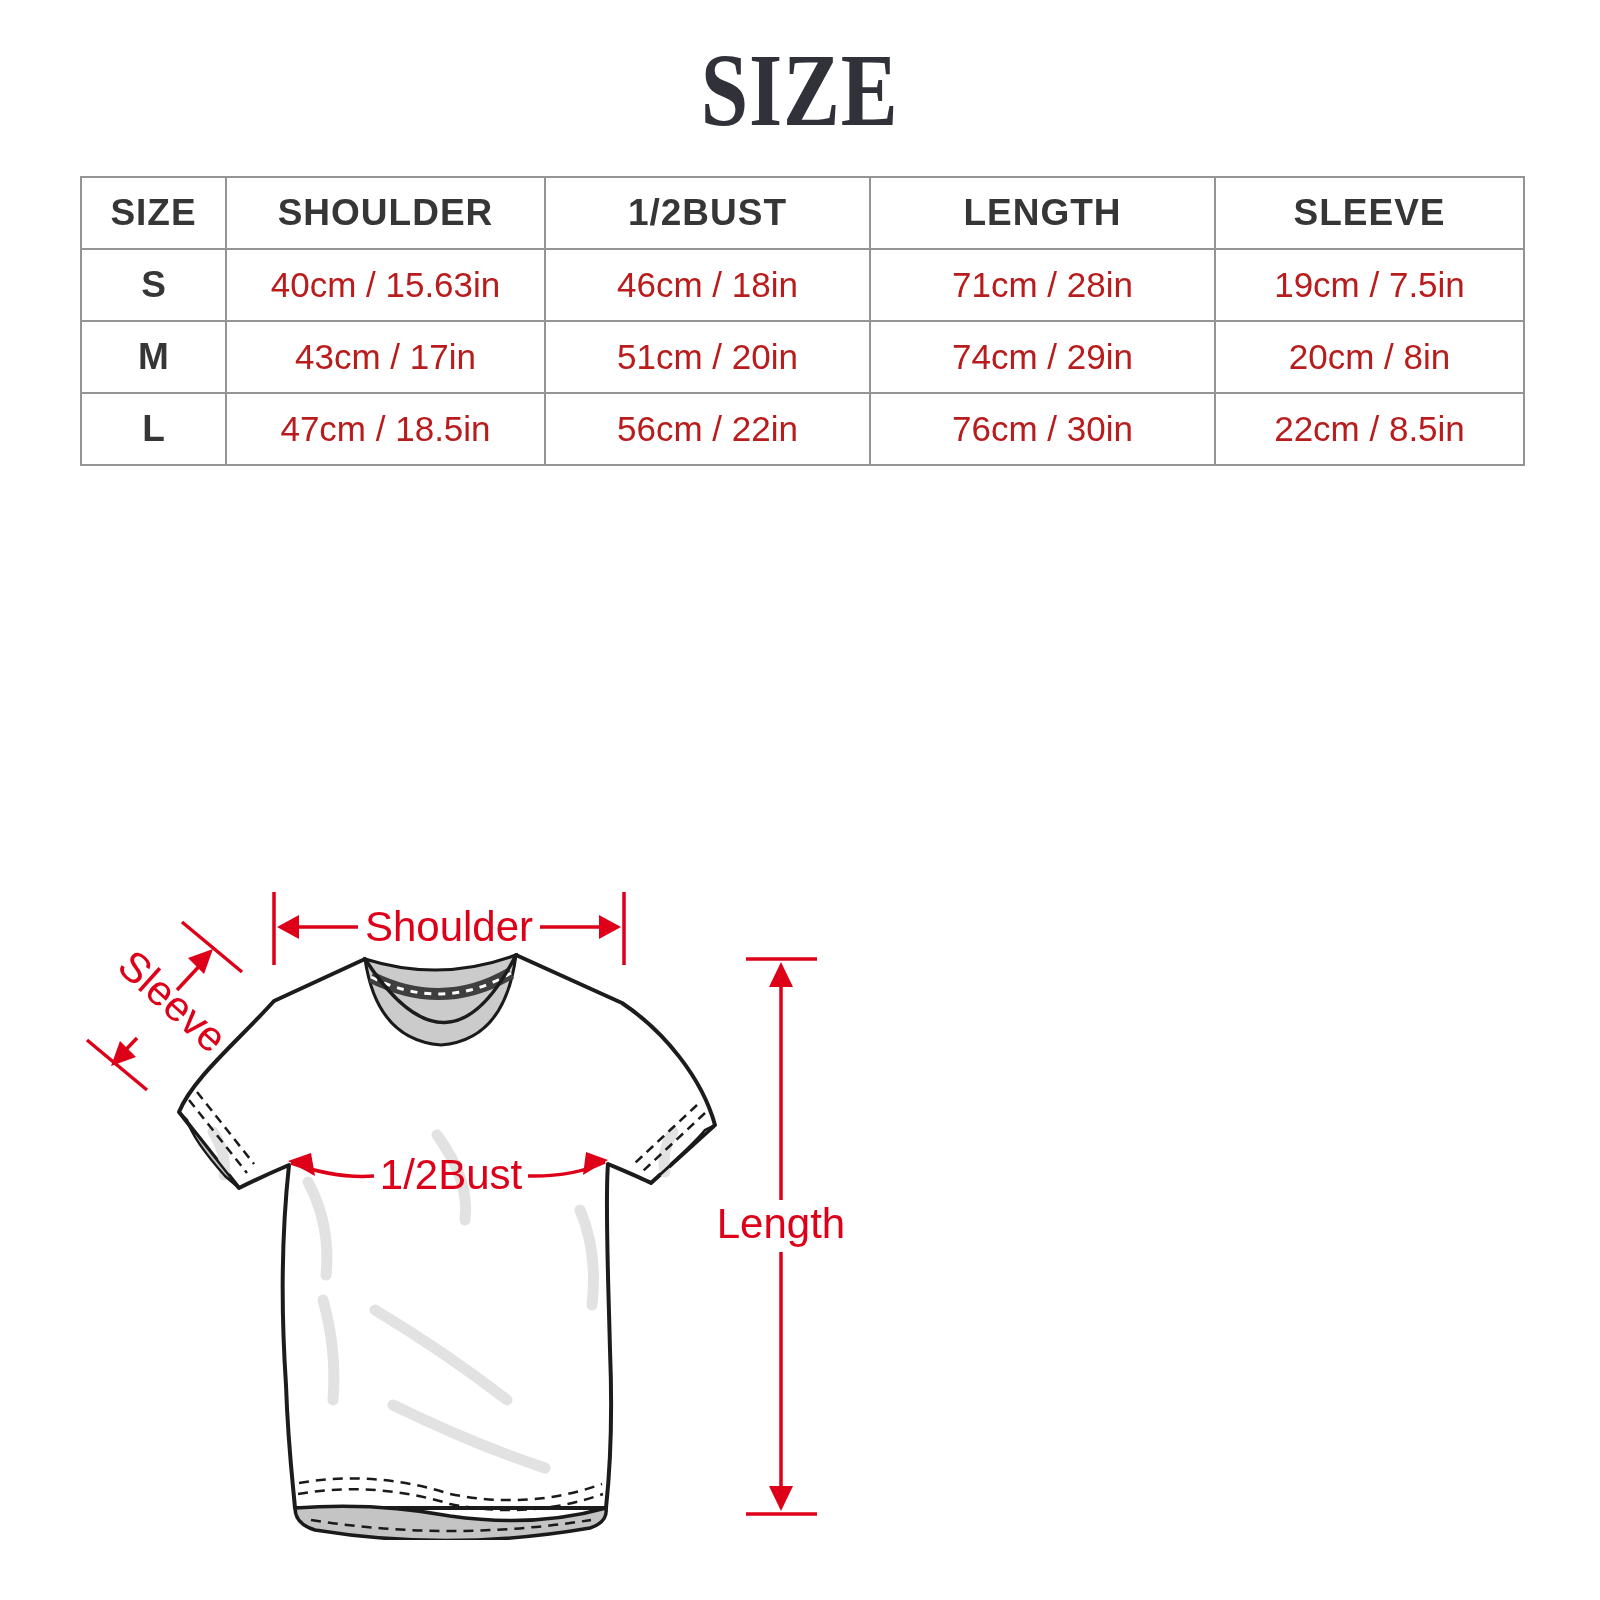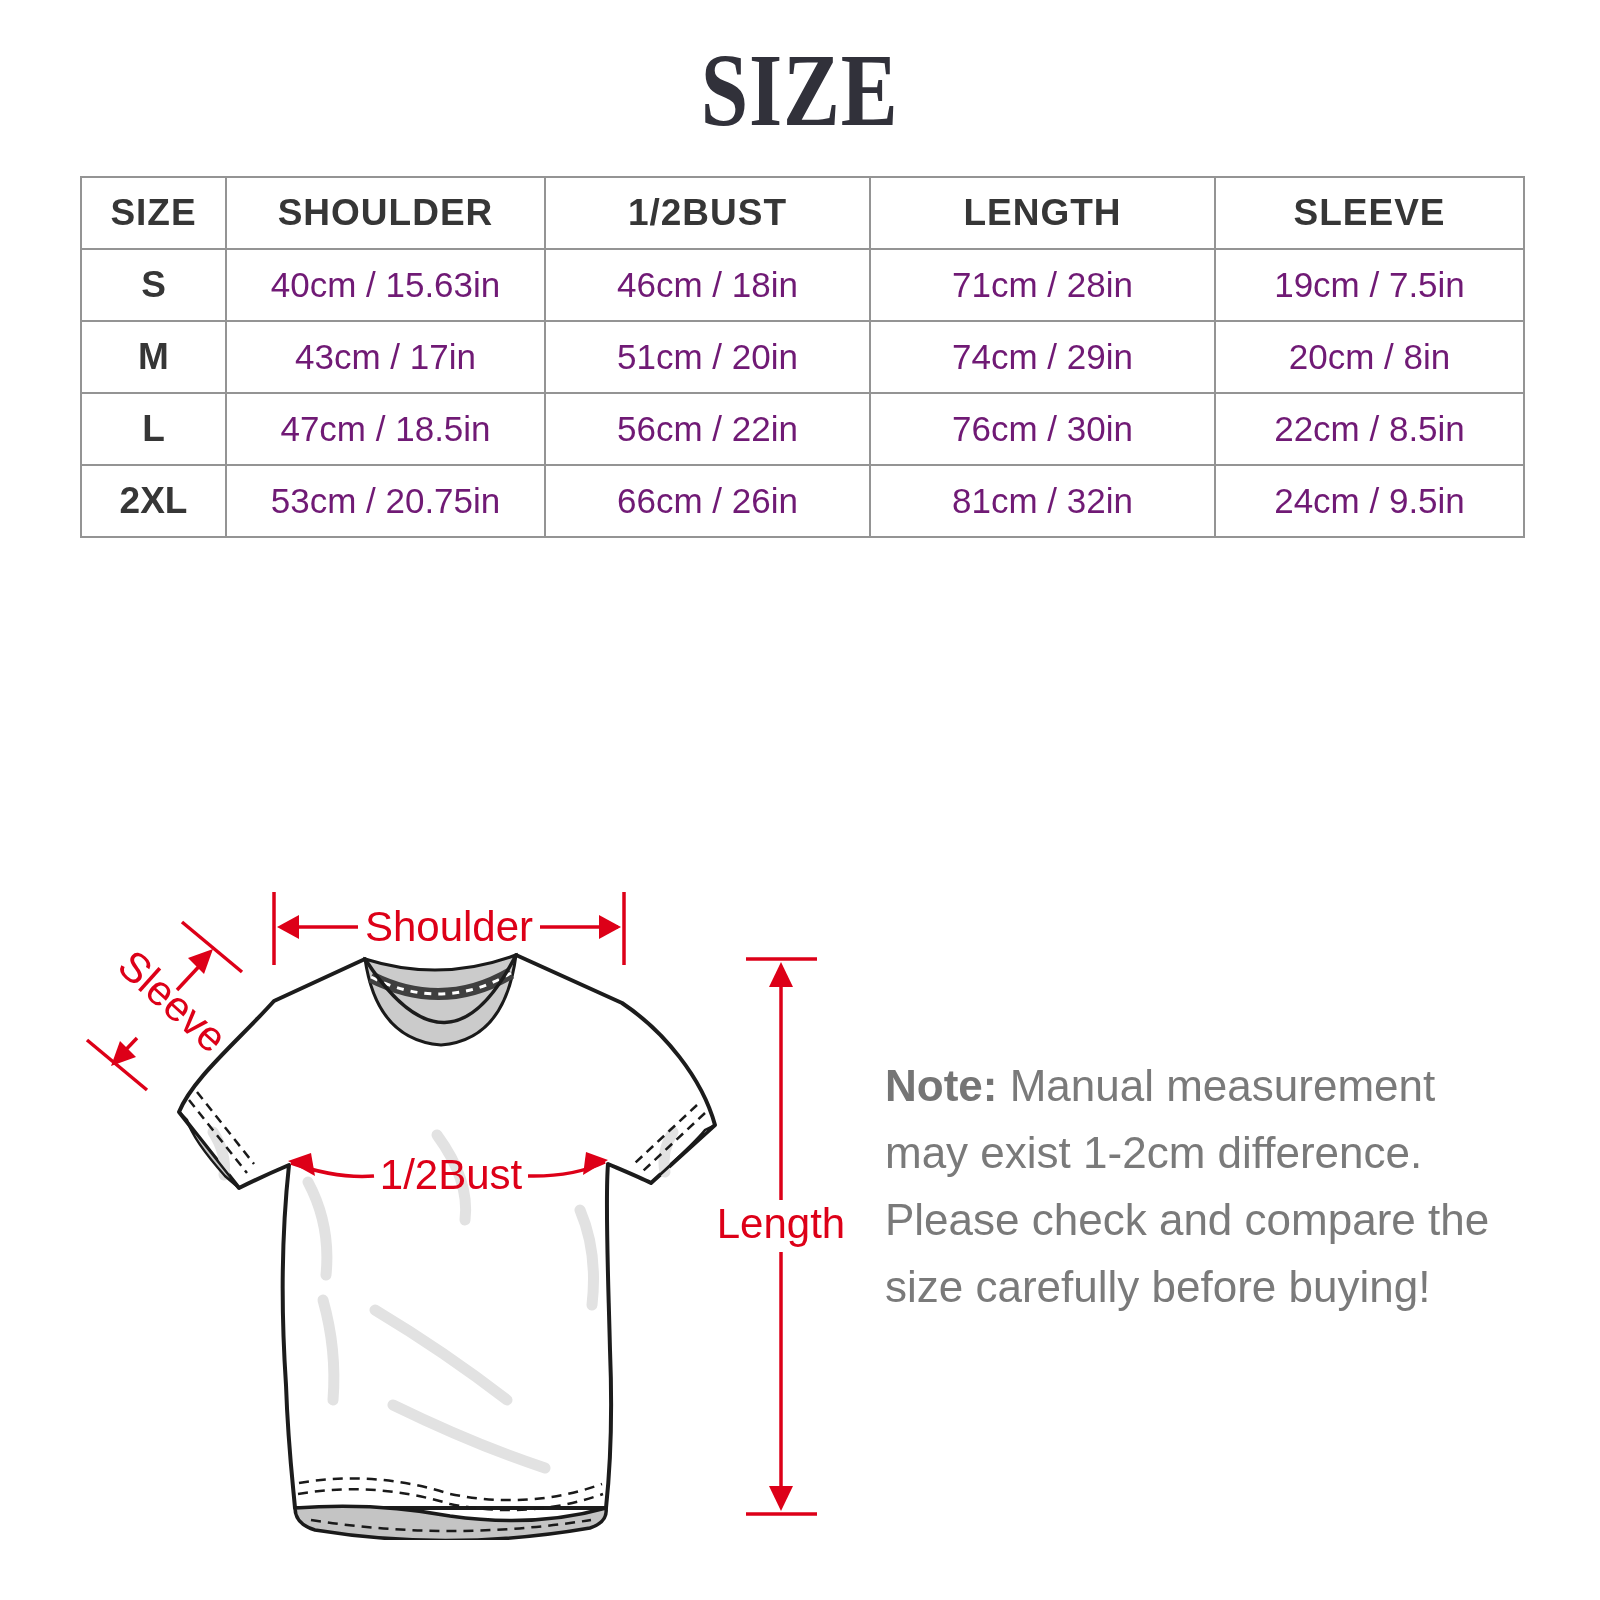--- a/index.html
+++ b/index.html
@@ -11,21 +11,21 @@
   .title span{display:inline-block;font-family:"Liberation Serif",serif;font-weight:bold;
     font-size:104px;color:#31313a;transform:scaleX(0.82);letter-spacing:1px;}
 
   
   table.size-table{position:absolute;left:80px;top:176px;width:1443px;border-collapse:collapse;
     table-layout:fixed;}
   table.size-table td,table.size-table th{border:2px solid #949494;height:70px;padding:0;
     text-align:center;vertical-align:middle;background:#fff;}
   th.hdr{font-size:37px;font-weight:bold;color:#363636;letter-spacing:1px;}
   td.size-label{font-size:37px;font-weight:bold;color:#363636;}
-  td.val{font-size:35px;font-weight:normal;color:#701a75;}
+  td.val{font-size:35px;font-weight:normal;color:#b91c1c;}
 
   
   .note{position:absolute;left:885px;top:1052px;width:612px;font-size:44px;line-height:67px;
     color:#7a7a7a;text-align:left;}
   .note b{font-weight:bold;color:#757575;}
 
   
   .diagram{position:absolute;left:75px;top:880px;width:810px;height:660px;}
   .red-label{font-size:42px;fill:#dd0018;font-family:"Liberation Sans",sans-serif;}
 </style>
@@ -67,27 +67,20 @@
       <td class="val">51cm / 20in</td>
       <td class="val">74cm / 29in</td>
       <td class="val">20cm / 8in</td>
     </tr>
     <tr>
       <td class="size-label">L</td>
       <td class="val">47cm / 18.5in</td>
       <td class="val">56cm / 22in</td>
       <td class="val">76cm / 30in</td>
       <td class="val">22cm / 8.5in</td>
-    </tr>
-    <tr>
-      <td class="size-label">2XL</td>
-      <td class="val">53cm / 20.75in</td>
-      <td class="val">66cm / 26in</td>
-      <td class="val">81cm / 32in</td>
-      <td class="val">24cm / 9.5in</td>
     </tr>
   </tbody>
     </table>
 
   <svg class="diagram" viewBox="0 0 810 660">
 
     <g>
       <path d="M 290,79 L 199,121 C 162,162 118,198 104,232 L 164,308
            C 182,299 200,291 214,285 C 207,350 206,430 211,505 C 213,565 218,605 220,628
            L 531,628 C 534,600 538,545 535,470 C 533,390 530,320 533,284
@@ -153,17 +146,14 @@
       <polygon points="533,280 511,272 508,295"></polygon>
       <polygon points="706,82 694,107 718,107"></polygon>
       <polygon points="706,631 694,606 718,606"></polygon>
     </g>
     <text class="red-label" x="374" y="61" text-anchor="middle">Shoulder</text>
     <text class="red-label" x="0" y="0" text-anchor="middle" transform="translate(88,132) rotate(42)">Sleeve</text>
     <text class="red-label" x="376" y="309" text-anchor="middle">1/2Bust</text>
     <text class="red-label" x="706" y="358" text-anchor="middle">Length</text>
   </svg>
 
-  <div class="note">
-    <b>Note:</b><span> Manual measurement may exist 1-2cm difference. Please check and compare the size carefully before buying!</span>
-  </div>
 
 </div>
 
 </body></html>

